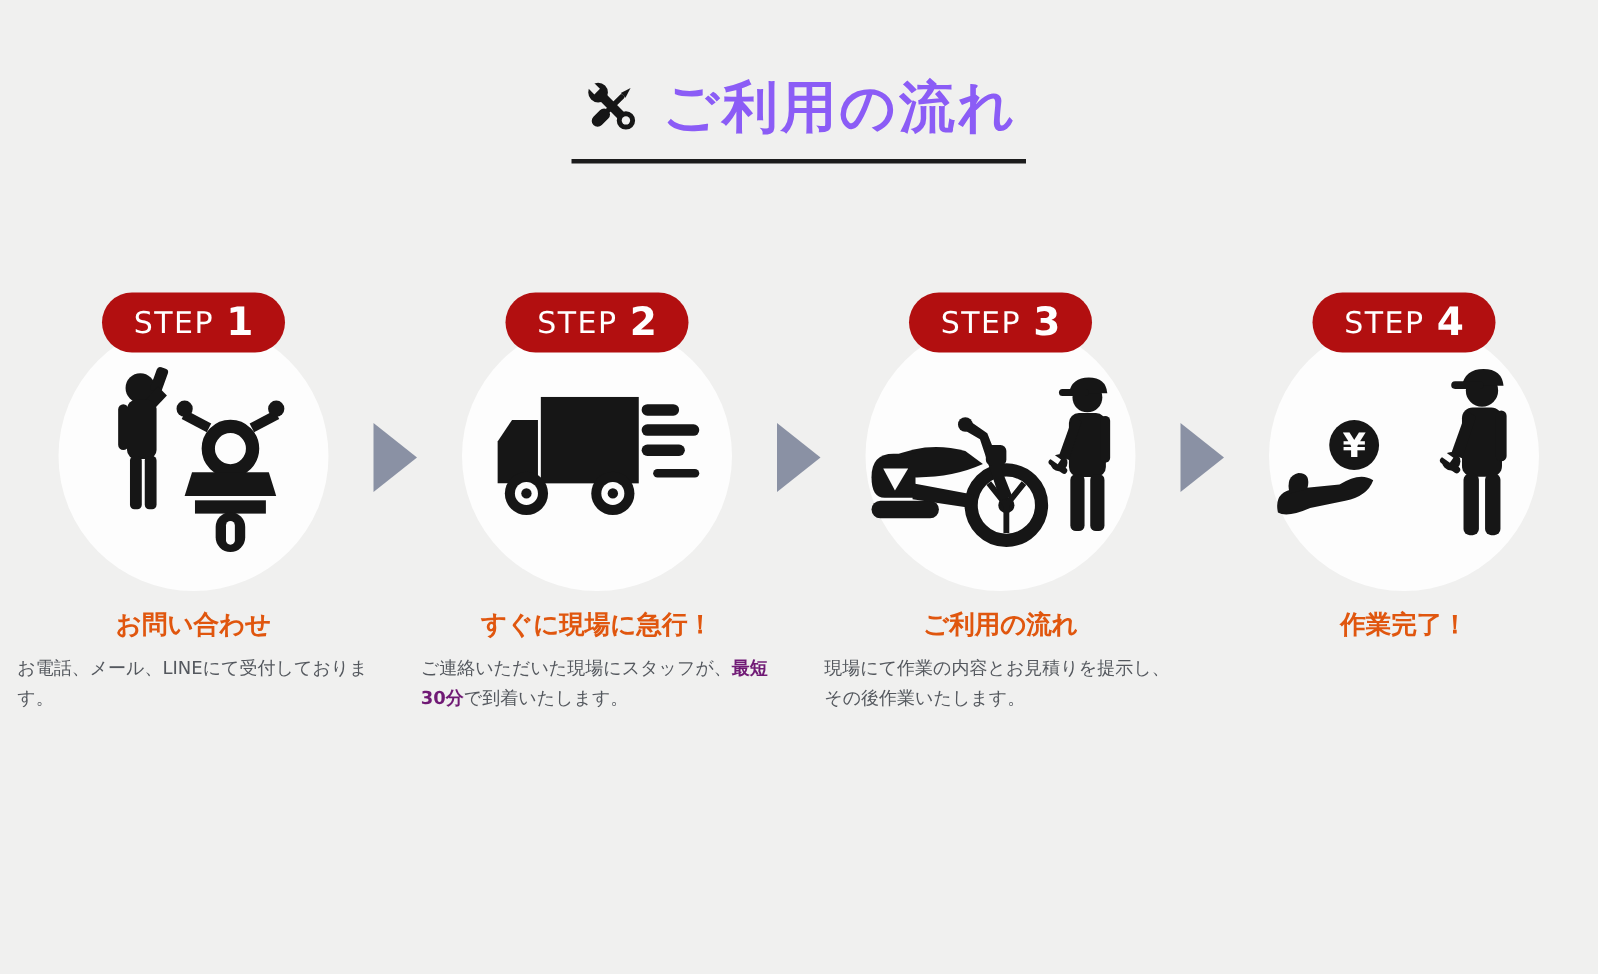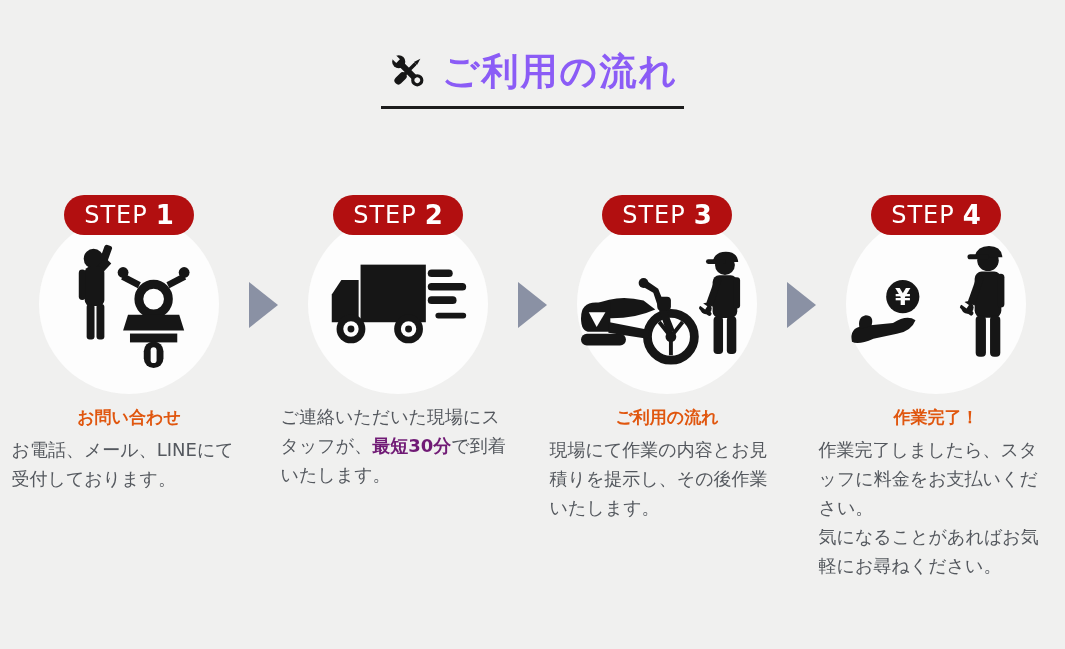--- a/index.html
+++ b/index.html
@@ -24,34 +24,34 @@
   }
   .step{
     width:235px;display:flex;flex-direction:column;align-items:center;
   }
   .badge{
     height:40px;min-width:122px;box-sizing:border-box;
     background:#b20f10;color:#ffffff;border-radius:21px;
     display:flex;align-items:center;justify-content:center;gap:8px;
     position:relative;z-index:2;padding:0 20px;
   }
-  .badge-prefix{font-size:24px;font-weight:400;letter-spacing:1px;line-height:1;}
+  .badge-prefix{font-size:20px;font-weight:400;letter-spacing:1px;line-height:1;}
   .badge-num{font-size:26px;font-weight:700;line-height:1;}
   .circle{
     width:180px;height:180px;border-radius:50%;
     background:#fdfdfd;margin-top:-21px;
     display:flex;align-items:center;justify-content:center;
     position:relative;z-index:1;
   }
   .step-title{
     color:#e0560e;font-weight:700;font-size:17px;
     margin-top:13px;text-align:center;white-space:nowrap;line-height:1.2;
   }
   .step-desc{
-    color:#54585e;font-size:18px;line-height:1.6;
+    color:#54585e;font-size:12px;line-height:1.6;
     margin-top:9px;width:100%;text-align:left;
   }
   .step-desc b{color:#701a75;font-weight:700;}
   .desc-line{display:block;}
   .arrow-col{
     width:34px;display:flex;justify-content:center;padding-top:87px;flex:none;
   }
   .arrow{
     width:0;height:0;
     border-left:29px solid #8a91a4;
@@ -149,20 +149,21 @@
             <circle cx="86" cy="81" r="15"></circle>
           </g>
           <circle cx="26" cy="81" r="8" fill="#fdfdfd"></circle>
           <circle cx="86" cy="81" r="8" fill="#fdfdfd"></circle>
           <circle cx="26" cy="81" r="3.6" fill="#161616"></circle>
           <circle cx="86" cy="81" r="3.6" fill="#161616"></circle>
           <rect x="100" y="28" width="34" height="4" fill="#fdfdfd" opacity="0"></rect>
         </svg>
       </span>
     </div>
+    <div class="step-title">すぐに現場に急行！</div>
     <div class="step-desc"><span>ご連絡いただいた現場にスタッフが、</span><b>最短30分</b><span>で到着いたします。</span></div>
   </div>
 
   <div class="arrow-col">
     <div class="arrow"></div>
   </div>
 
   <div class="step">
     <div class="badge">
       <span class="badge-prefix">STEP</span>
@@ -228,19 +229,15 @@
 
             <path d="M4 104 Q1 90 15 88 L46 85 Q60 76 69 82 Q65 93 50 96 L26 101 Q10 108 4 104 z"></path>
             <path d="M12 91 Q9 79 18 77 Q27 77 24 88 z"></path>
           </g>
           <text x="56" y="66" font-size="23" font-weight="bold" fill="#fdfdfd" text-anchor="middle" font-family="DejaVu Sans, sans-serif">¥</text>
           <use href="#mechanic" transform="translate(118,4) scale(1.05)"></use>
         </svg>
       </span>
     </div>
     <div class="step-title">作業完了！</div>
-    <div class="step-desc">
-      <span class="desc-line">作業完了しましたら、スタッフに料金をお支払いください。</span>
-      <span class="desc-line">気になることがあればお気軽にお尋ねください。</span>
-    </div>
   </div>
 
 </div>
 
 </body></html>

